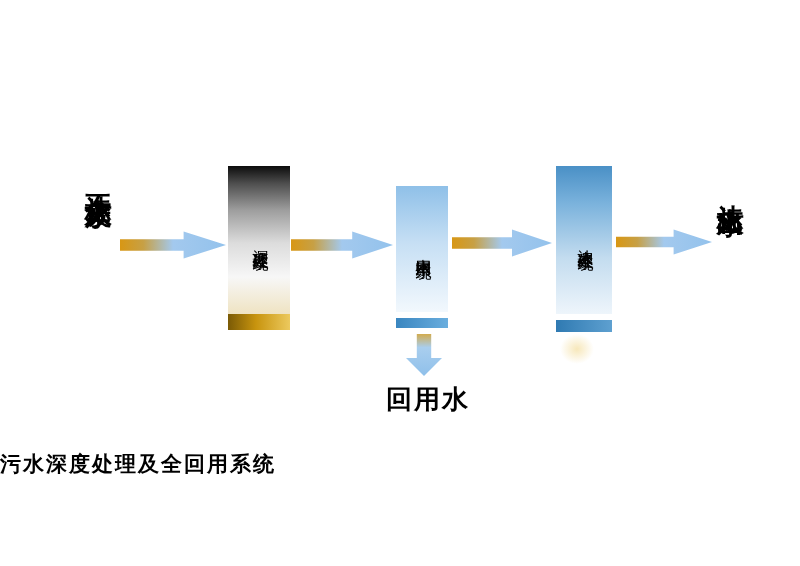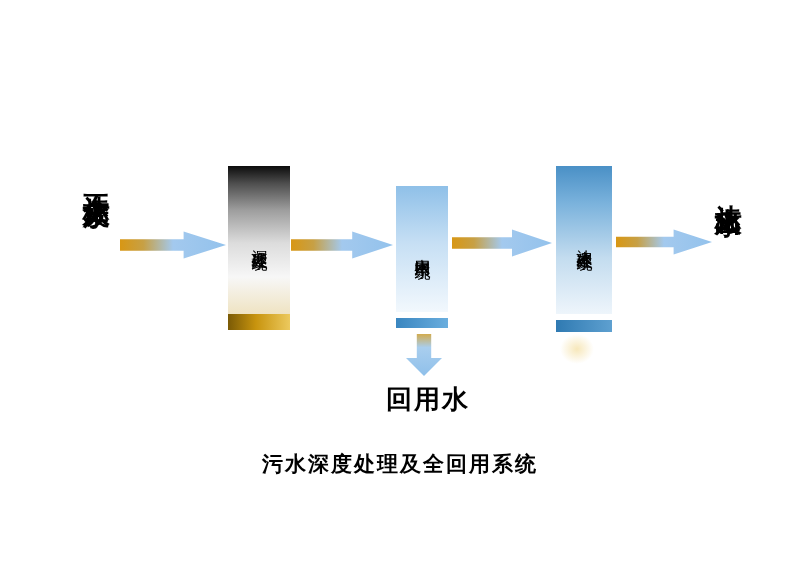--- a/index.html
+++ b/index.html
@@ -1,20 +1,20 @@
 <!DOCTYPE html>
 <html><head>
 <meta charset="utf-8">
 <style>
   html,body{margin:0;padding:0;background:#ffffff;}
   #canvas{
     position:relative;
     width:800px;height:566px;
     background:#ffffff;
-    font-family:Liberation Sans, sans-serif;
+    font-family:Liberation Mono, monospace;
     overflow:hidden;
   }
   .vtext{
     writing-mode:vertical-rl;
     text-orientation:upright;
     letter-spacing:2px;
     color:#000;
   }
   .big-label{
     position:absolute;
@@ -95,21 +95,20 @@
   #reuse-label{
     position:absolute;
     left:380px; top:382px; width:96px;
     text-align:center;
     font-size:26px; font-weight:bold; color:#000;
     letter-spacing:2px;
   }
   #diagram-title{
     position:absolute;
     left:0; top:450px; width:100%;
-    text-align:center;
     font-size:21px; font-weight:bold; color:#000;
     letter-spacing:2px;
   }
   #input-label{ left:82px;  top:172px; }
   #output-label{ left:714px; top:183px; }
 </style>
 </head>
 <body>
 
 <div id="canvas">

